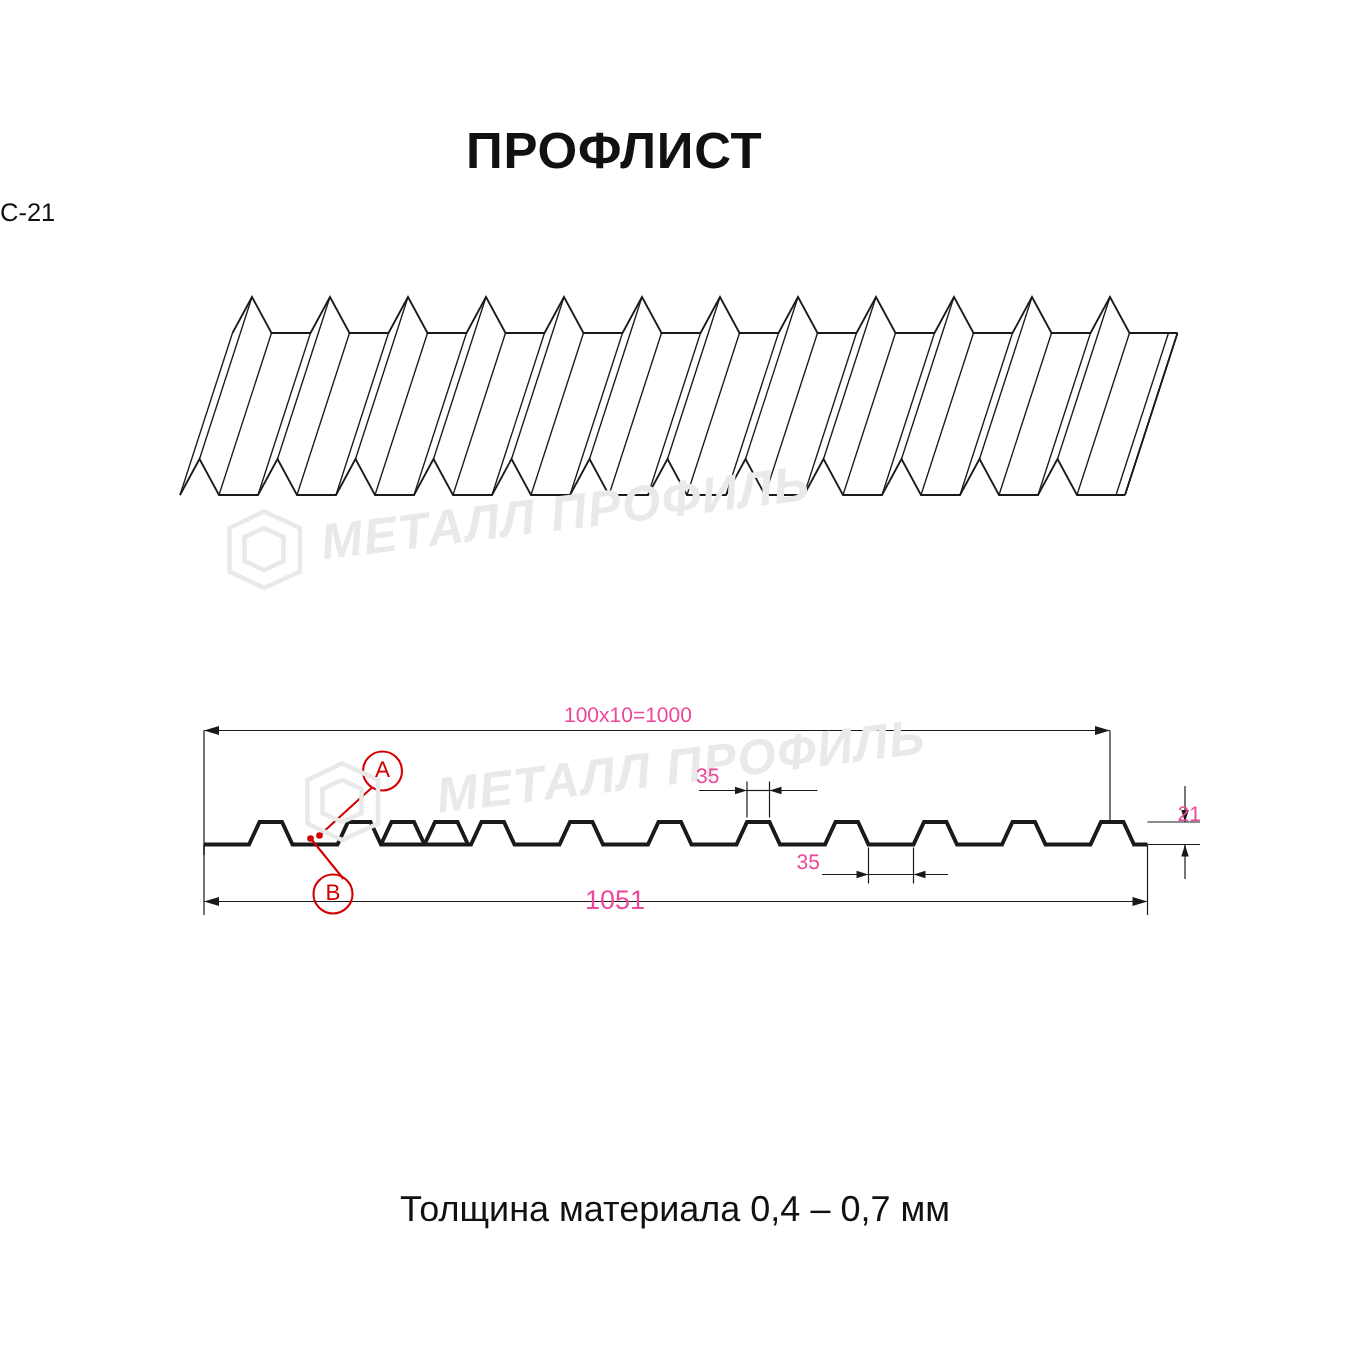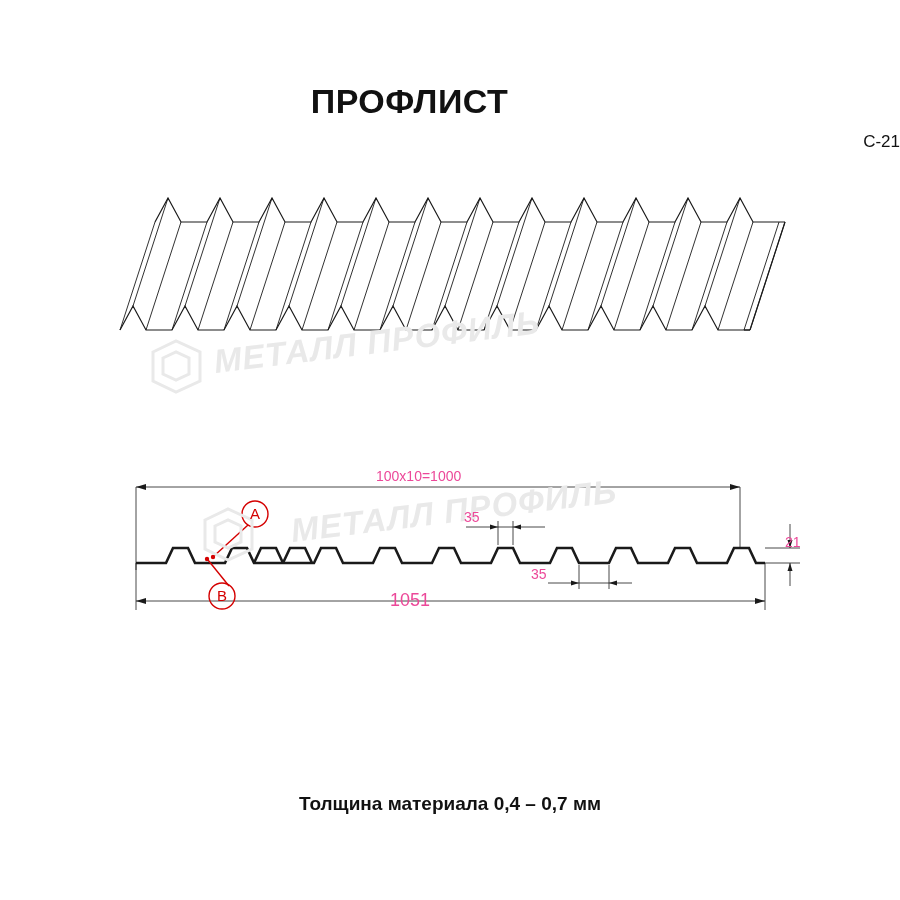--- a/index.html
+++ b/index.html
@@ -30,32 +30,32 @@
     font-size: 34px;
     font-weight: bold;
     letter-spacing: 0.5px;
     color: #111111;
   }
   .subtitle {
     position: absolute;
     left: 0;
     top: 132px;
     width: 900px;
-    text-align: right;
+    text-align: left;
     font-size: 17px;
     color: #111111;
   }
   .footer {
     position: absolute;
     left: 0;
     top: 793px;
     width: 900px;
     text-align: center;
-    font-size: 19px;
-    font-weight: bold;
+    font-size: 24px;
+    font-weight: normal;
     color: #111111;
   }
   .svg-layer {
     position: absolute;
     left: 0;
     top: 0;
   }
   .wm {
     position: absolute;
     color: #e9e9e9;

